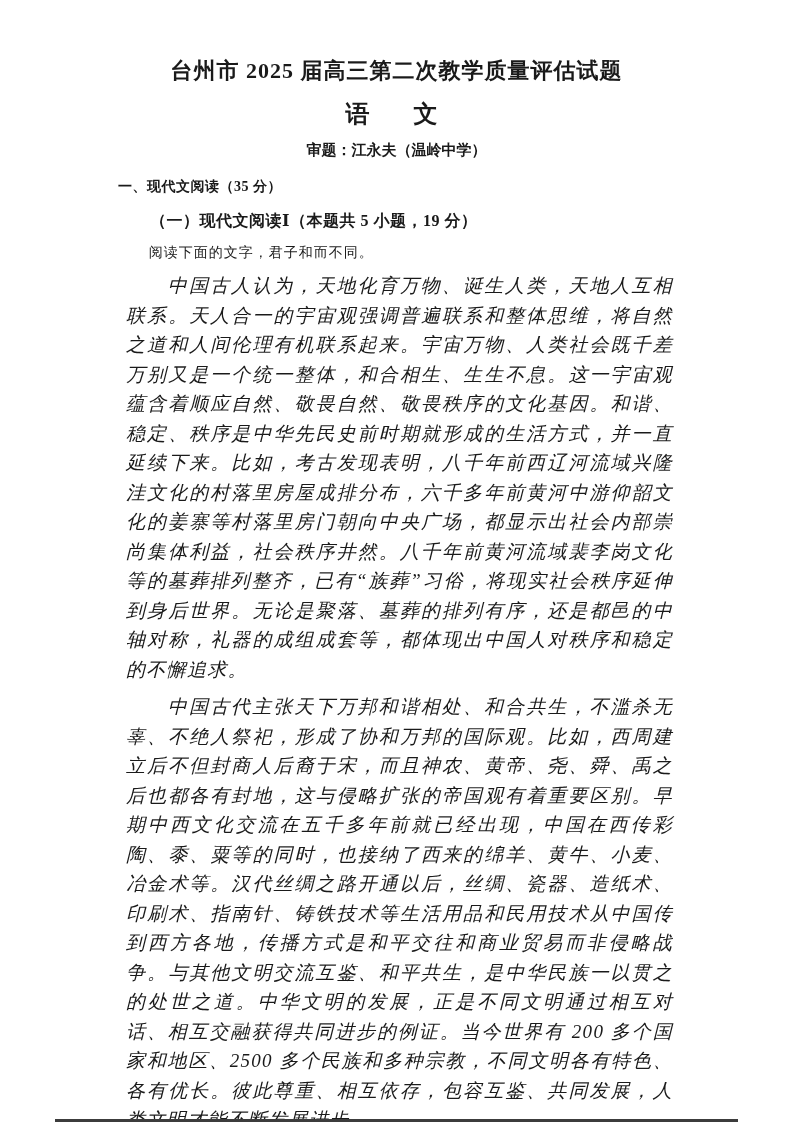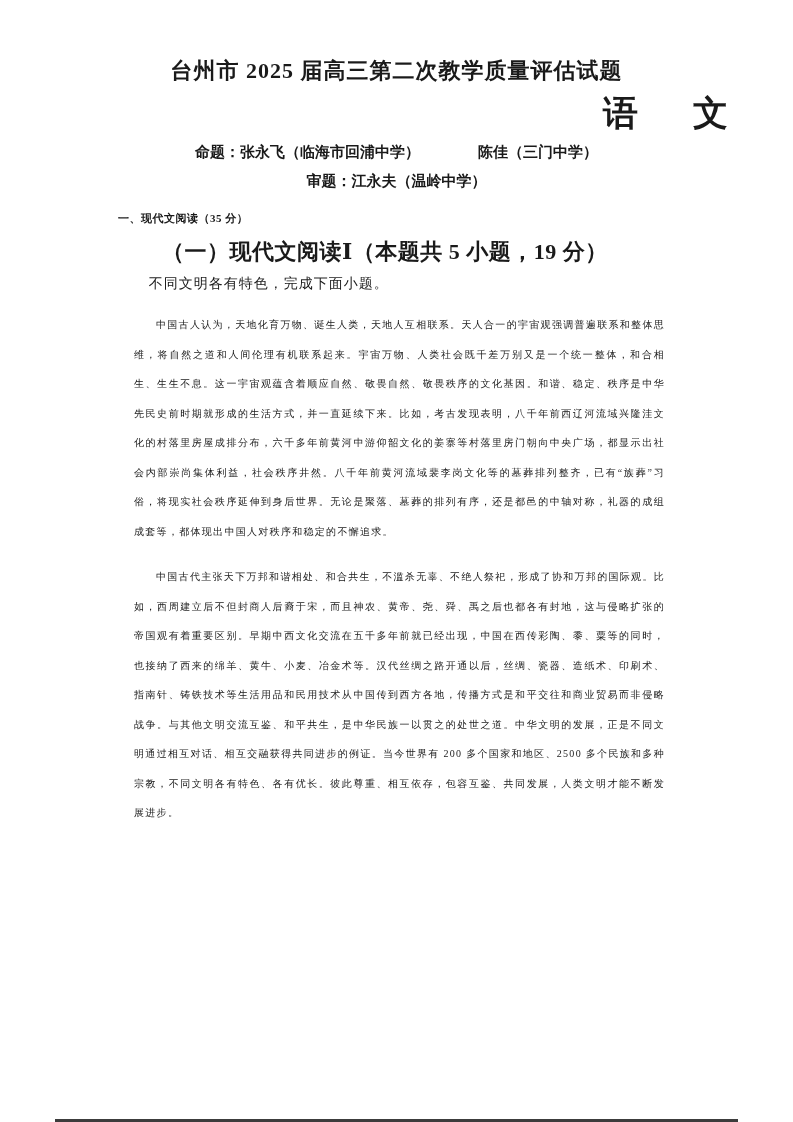--- a/index.html
+++ b/index.html
@@ -23,26 +23,25 @@
     text-align: center;
     padding-top: 56px;
   }
   .exam-title {
     font-size: 22px;
     font-weight: bold;
     letter-spacing: 1px;
     line-height: 30px;
   }
   .subject-title {
-    font-size: 35px;
+    font-size: 24px;
     font-weight: bold;
     letter-spacing: 10px;
     margin-top: 10px;
     line-height: 36px;
-    text-align: right;
   }
   .exam-date {
     font-size: 15px;
     font-weight: bold;
     margin-top: 20px;
     line-height: 20px;
   }
   .proposer-line {
     font-size: 15px;
     font-weight: bold;
@@ -56,28 +55,28 @@
     font-size: 15px;
     font-weight: bold;
     margin-top: 7px;
     line-height: 22px;
   }
   .content {
     margin-left: 63px;
     margin-right: 57px;
   }
   .section-heading {
-    font-size: 11px;
+    font-size: 14px;
     font-weight: bold;
     margin-top: 14px;
     line-height: 24px;
     letter-spacing: 0.5px;
   }
   .subsection-heading {
-    font-size: 22px;
+    font-size: 16px;
     font-weight: bold;
     margin-top: 10px;
     line-height: 24px;
     text-indent: 2em;
     letter-spacing: 0.5px;
   }
   .instruction {
     font-size: 14px;
     margin-top: 10px;
     line-height: 20px;
@@ -88,46 +87,44 @@
     font-size: 14px;
     margin-top: 11px;
     line-height: 20px;
     text-indent: 2.2em;
     letter-spacing: 1px;
   }
   .body-text {
     margin-top: 4px;
   }
   .para {
-    font-size: 10px;
+    font-size: 19px;
     line-height: 29.5px;
     letter-spacing: 1.3px;
     text-align: justify;
     text-indent: 2.2em;
-    margin: 16px;
+    margin: 8px;
+    font-style: italic;
   }
 </style>
 </head>
 <body>
 
 <div class="page">
 
   <div class="header">
     <div class="exam-title">台州市 2025 届高三第二次教学质量评估试题</div>
     <div class="subject-title">语　文</div>
-    <div class="proposer-line">
-      <span>命题：张永飞（临海市回浦中学）</span><span class="proposer-right">陈佳（三门中学）</span>
-    </div>
     <div class="reviewer-line">审题：江永夫（温岭中学）</div>
   </div>
 
   <div class="content">
     <div class="section-heading">一、现代文阅读（35 分）</div>
     <div class="subsection-heading">（一）现代文阅读Ⅰ（本题共 5 小题，19 分）</div>
-    <div class="instruction">不同文明各有特色，完成下面小题。</div>
+    <div class="instruction">阅读下面的文字，君子和而不同。</div>
 
     <div class="body-text">
       <p class="para">中国古人认为，天地化育万物、诞生人类，天地人互相联系。天人合一的宇宙观强调普遍联系和整体思维，将自然之道和人间伦理有机联系起来。宇宙万物、人类社会既千差万别又是一个统一整体，和合相生、生生不息。这一宇宙观蕴含着顺应自然、敬畏自然、敬畏秩序的文化基因。和谐、稳定、秩序是中华先民史前时期就形成的生活方式，并一直延续下来。比如，考古发现表明，八千年前西辽河流域兴隆洼文化的村落里房屋成排分布，六千多年前黄河中游仰韶文化的姜寨等村落里房门朝向中央广场，都显示出社会内部崇尚集体利益，社会秩序井然。八千年前黄河流域裴李岗文化等的墓葬排列整齐，已有“族葬”习俗，将现实社会秩序延伸到身后世界。无论是聚落、墓葬的排列有序，还是都邑的中轴对称，礼器的成组成套等，都体现出中国人对秩序和稳定的不懈追求。</p>
       <p class="para">中国古代主张天下万邦和谐相处、和合共生，不滥杀无辜、不绝人祭祀，形成了协和万邦的国际观。比如，西周建立后不但封商人后裔于宋，而且神农、黄帝、尧、舜、禹之后也都各有封地，这与侵略扩张的帝国观有着重要区别。早期中西文化交流在五千多年前就已经出现，中国在西传彩陶、黍、粟等的同时，也接纳了西来的绵羊、黄牛、小麦、冶金术等。汉代丝绸之路开通以后，丝绸、瓷器、造纸术、印刷术、指南针、铸铁技术等生活用品和民用技术从中国传到西方各地，传播方式是和平交往和商业贸易而非侵略战争。与其他文明交流互鉴、和平共生，是中华民族一以贯之的处世之道。中华文明的发展，正是不同文明通过相互对话、相互交融获得共同进步的例证。当今世界有 200 多个国家和地区、2500 多个民族和多种宗教，不同文明各有特色、各有优长。彼此尊重、相互依存，包容互鉴、共同发展，人类文明才能不断发展进步。</p>
     </div>
   </div>
 
 </div>
 
 </body></html>

